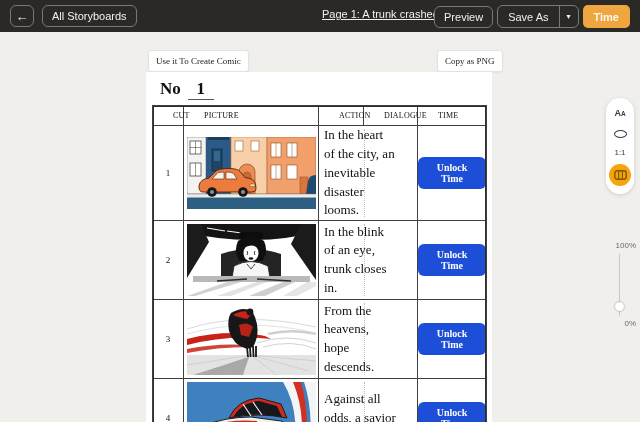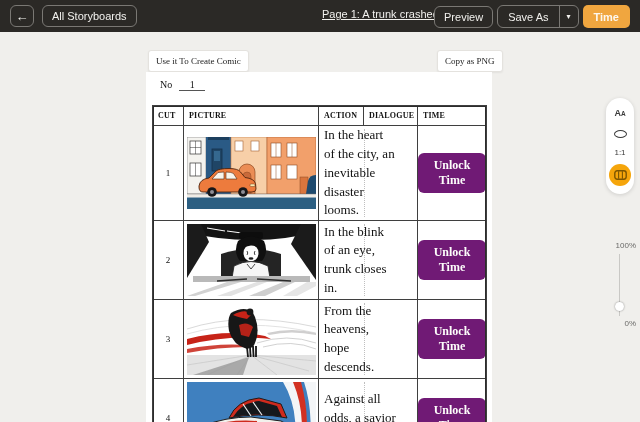--- a/index.html
+++ b/index.html
@@ -25,37 +25,37 @@
 
   
   .canvas-btn { position:absolute; top:50px; height:19px; background:#ffffff; border:1px solid #e4e2de;
                 border-radius:3px; font-family:"Liberation Serif", serif; font-size:9px; color:#1c1c1c;
                 display:flex; align-items:center; padding:10px 7px; cursor:pointer; box-shadow:0 1px 2px rgba(0,0,0,0.06); }
   .btn-comic { left:148px; }
   .btn-png { left:437px; }
 
   
   .page { position:absolute; left:146px; top:72px; width:346px; height:350px; background:#ffffff; overflow:hidden; }
-  .no-line { position:absolute; left:14px; top:7px; font-family:"Liberation Serif", serif; font-weight:normal; font-size:10px; color:#111; }
+  .no-line { position:absolute; left:14px; top:7px; font-family:"Liberation Serif", serif; font-weight:bold; font-size:17px; color:#111; }
   .no-value { display:inline-block; width:26px; text-align:center; border-bottom:1.5px solid #555; margin-left:7px; }
 
   table.sb { position:absolute; left:6px; top:33px; width:334px; border-collapse:collapse; table-layout:fixed;
              font-family:"Liberation Serif", serif; color:#111; }
   table.sb th, table.sb td { border:1px solid #3f3f3f; }
   table.sb { border:1.5px solid #2c2c2c; outline:1px solid #2c2c2c; outline-offset:-2.5px; }
-  table.sb th { height:20px; font-size:8px; text-align:left; padding-left:5px; font-weight:bold; letter-spacing:0.2px; }
+  table.sb th { height:20px; font-size:8px; text-align:left; padding-left:20px; font-weight:normal; letter-spacing:0.2px; }
   td.cut { text-align:center; vertical-align:middle; font-size:9px; height:78px; }
   td.pic { padding:3px; vertical-align:middle; }
   td.pic svg { display:block; width:129px; height:72px; margin:0 auto; }
   td.ad { position:relative; vertical-align:middle; padding:0 20px 0 5px; font-size:13px; line-height:1.45; }
   .dot-div { position:absolute; left:45px; top:3px; bottom:3px; border-left:1px dotted #bfbfbf; }
   .ad-text { position:relative; z-index:1; }
   td.time { vertical-align:middle; text-align:center; }
-  .unlock { display:inline-block; background:#701a75; color:#fdfdfb; font-family:"Liberation Serif", serif;
-            font-weight:bold; font-size:12px; padding:5px 8px; border-radius:6px; border:none; cursor:pointer; }
+  .unlock { display:inline-block; background:#1d4ed8; color:#fdfdfb; font-family:"Liberation Serif", serif;
+            font-weight:bold; font-size:10px; padding:5px 8px; border-radius:6px; border:none; cursor:pointer; }
 
   
   .rail { position:absolute; left:606px; top:98px; width:28px; height:96px; background:#ffffff; border-radius:14px;
           box-shadow:0 1px 4px rgba(0,0,0,0.14); display:flex; flex-direction:column; align-items:center; padding-top:8px; gap:7px; }
   .rail-icon { width:20px; height:14px; display:flex; align-items:center; justify-content:center; cursor:pointer; color:#3a3a3a; }
   .icon-aa { font-size:9px; font-weight:bold; letter-spacing:0; }
   .icon-aa .small { font-size:6.5px; }
   .icon-oval { width:13px; height:8px; border:1.3px solid #3a3a3a; border-radius:50%; }
   .ratio { font-size:8px; color:#3a3a3a; cursor:pointer; }
   .tool-active { width:22px; height:22px; border-radius:50%; background:#f5a50b; display:flex; align-items:center; justify-content:center; cursor:pointer; }

